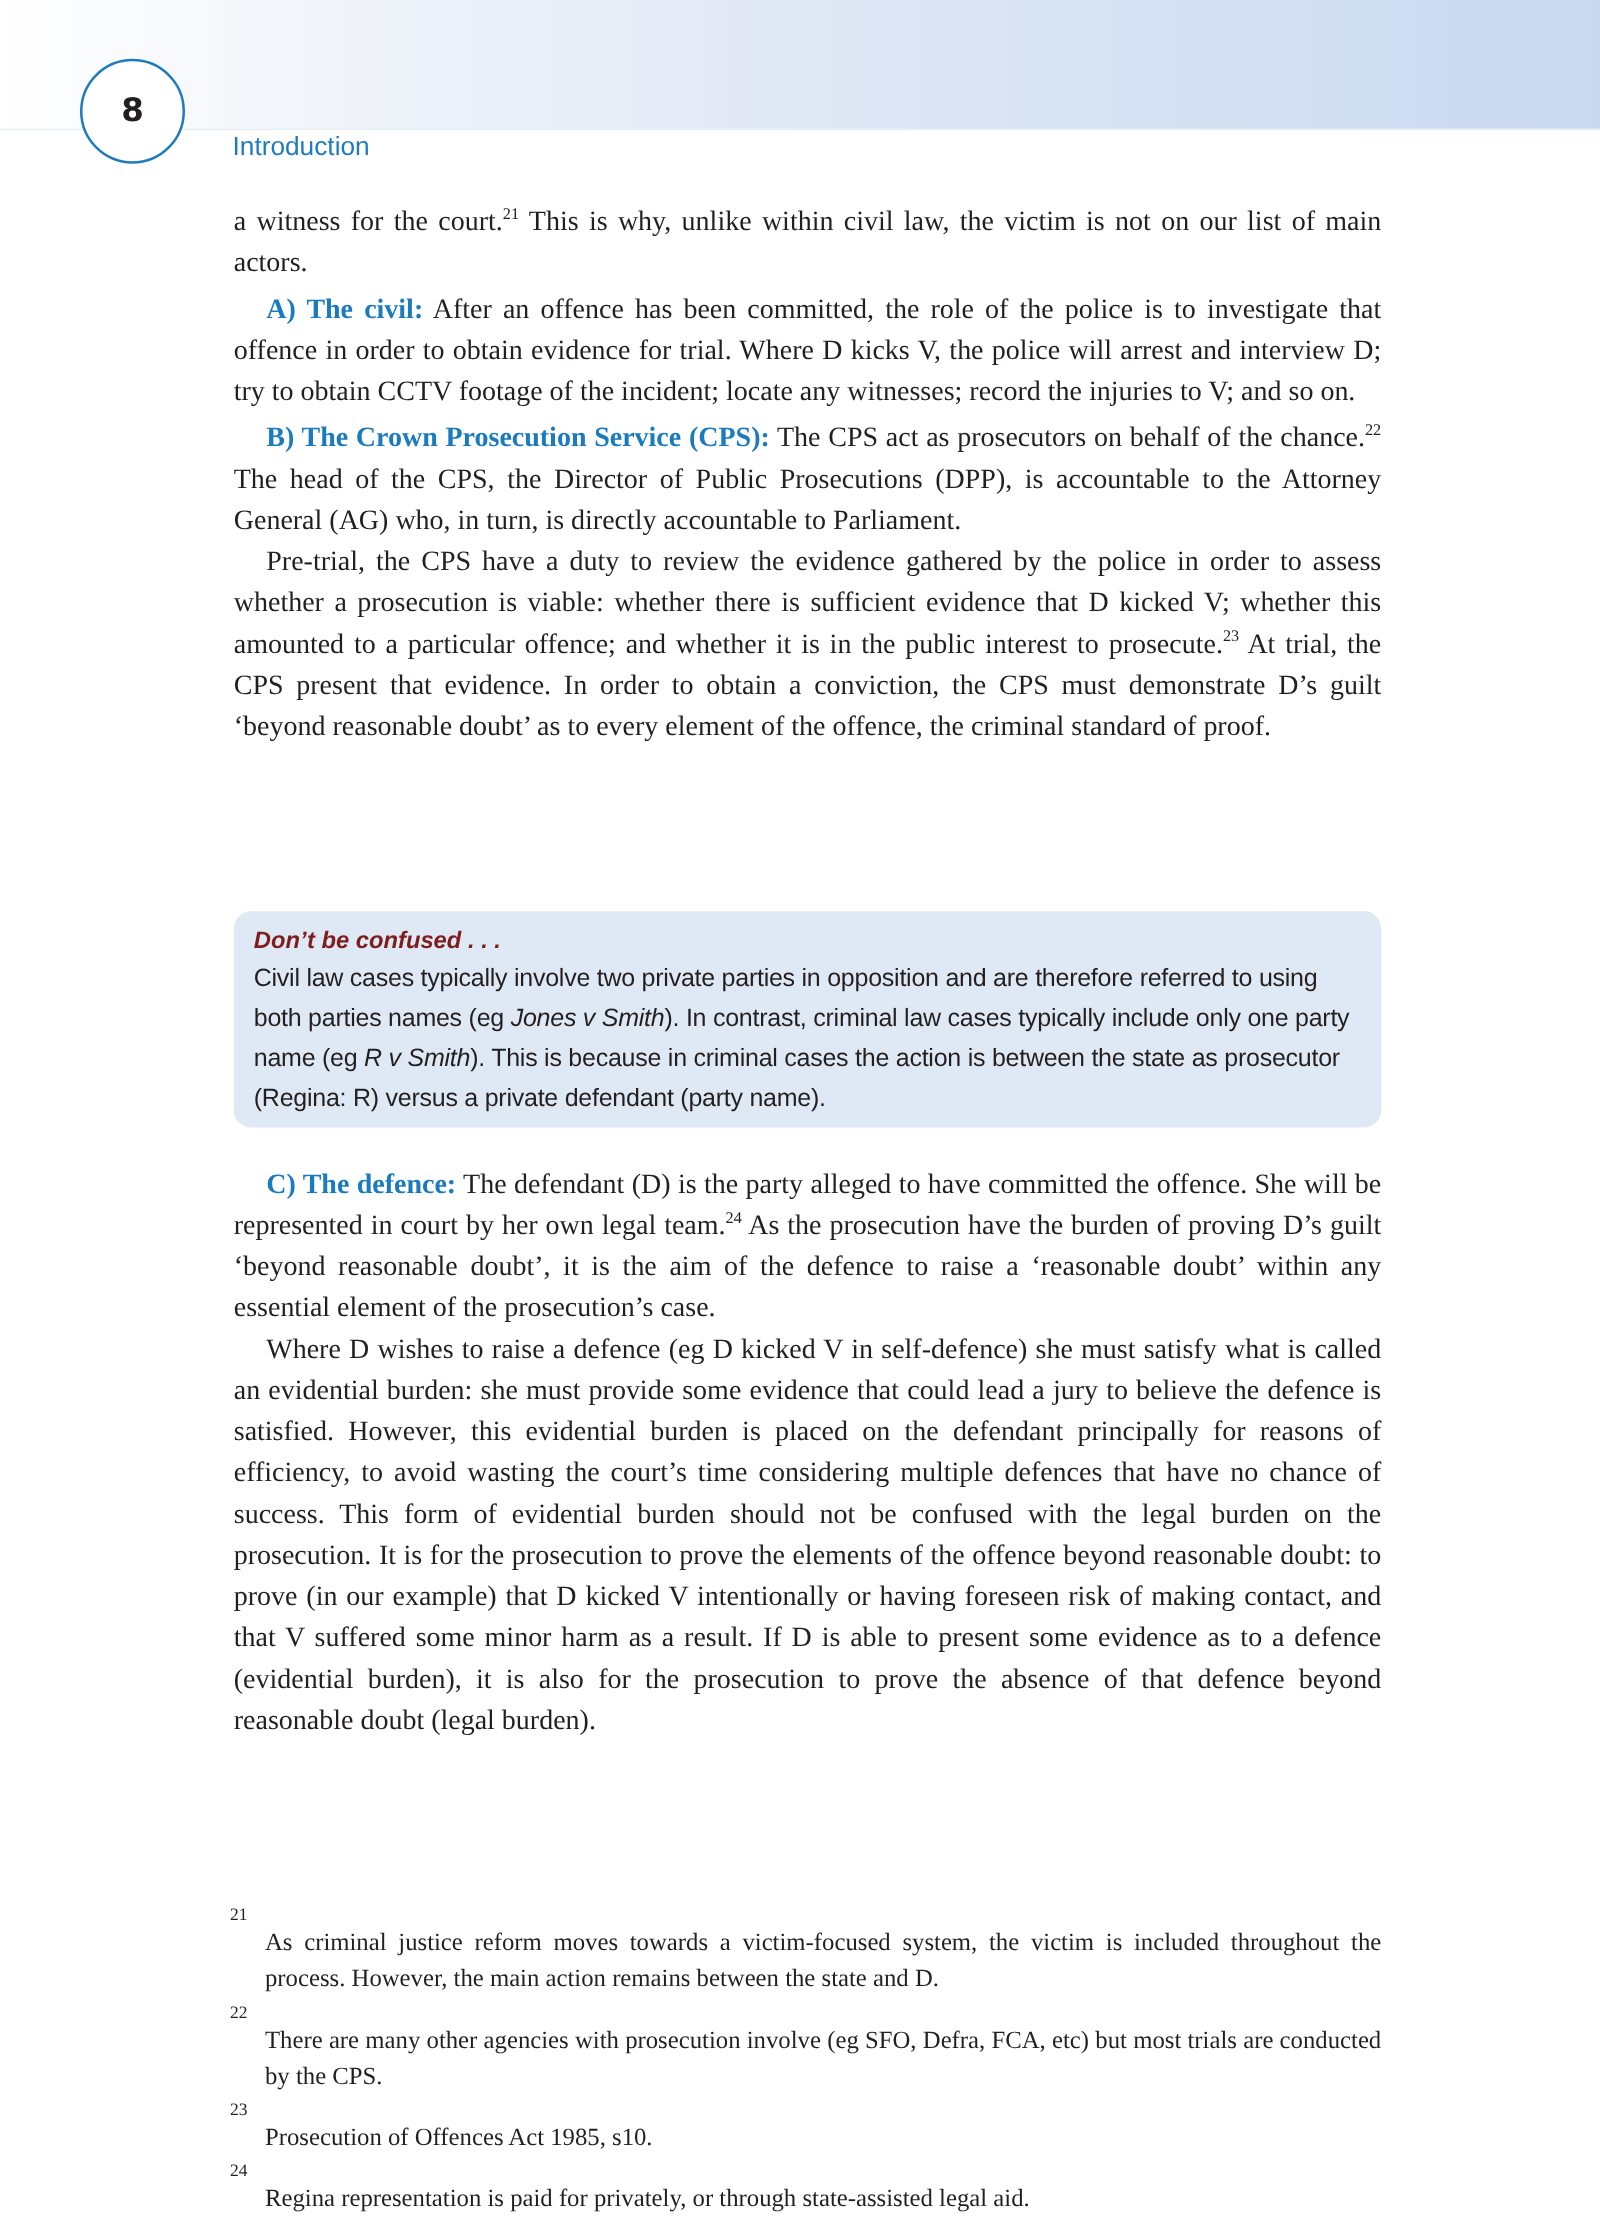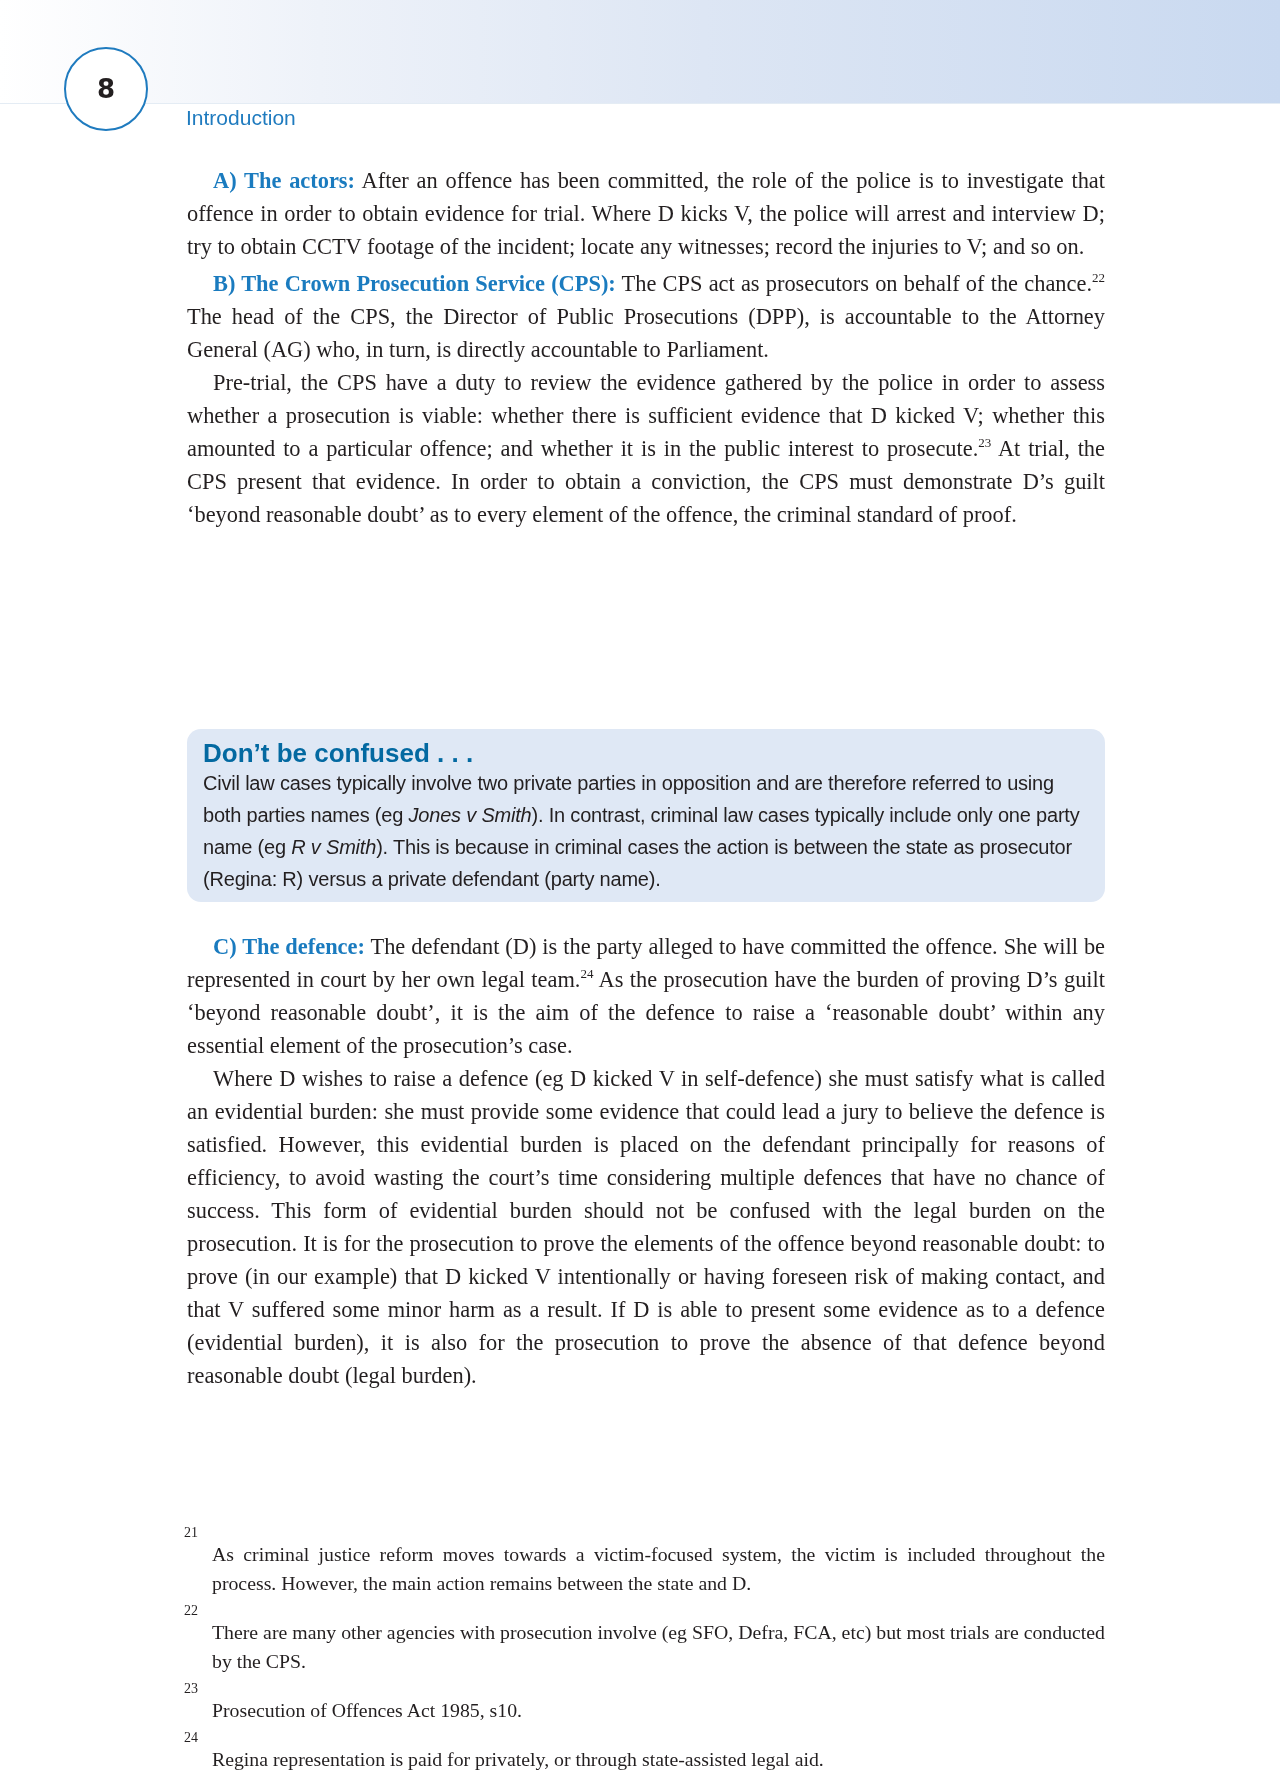--- a/index.html
+++ b/index.html
@@ -15,38 +15,39 @@
     font-size:21px; color:#1f7bbf;margin-top:36px; }
   .body-text { position:absolute; left:187px; width:918px; font-size:22.4px; line-height:33px; text-align:justify; }
   .body-text p { margin:0; }
   .indent { text-indent:26px; }
   .gap { margin-top:4px !important; }
   .h { color:#1a7bbf; font-weight:bold; }
   sup { font-size:13px; line-height:0; vertical-align:9px; }
   .callout { position:absolute; left:187px; top:729px; width:918px; height:173px; background:#dfe8f5;
     border-radius:14px; box-sizing:border-box; padding:10px 16px 0 16px;
     font-family:"Liberation Sans","DejaVu Sans",sans-serif; }
-  .callout-title { font-weight:bold; color:#0369a1; font-size:26px; line-height:28px; margin:0; }
+  .callout-title { font-weight:bold; font-style:italic; color:#7f1d1d; font-size:19px; line-height:28px; margin:0; }
   .callout-body { font-size:20px; line-height:32px; color:#231f20; margin:0; letter-spacing:-0.2px; }
   .footnotes { position:absolute; left:184px; top:1520px; width:921px; font-size:19.8px; line-height:29px; }
   .fn { display:flex; margin:0; }
   .fn-num { width:28px; flex:none; font-size:14px; padding-top:0px; line-height:25px; }
   .fn-text { flex:1; text-align:justify;margin-top:20px; }
 </style>
 </head>
 <body>
 
 <div class="header-band"></div>
 <div class="page-circle">
   <span>8</span>
 </div>
 <div class="running-head">Introduction</div>
 
 <div class="body-text" style="top:160px;">
-  <p class="indent gap"><span class="h">A) The actors:</span><span> After an offence has been committed, the role of the police is to investigate that offence in order to obtain evidence for trial. Where D kicks V, the police will arrest and interview D; try to obtain CCTV footage of the incident; locate any witnesses; record the injuries to V; and so on.</span></p>
+  <p><span>a witness for the court.</span><sup>21</sup><span> This is why, unlike within civil law, the victim is not on our list of main actors.</span></p>
+  <p class="indent gap"><span class="h">A) The civil:</span><span> After an offence has been committed, the role of the police is to investigate that offence in order to obtain evidence for trial. Where D kicks V, the police will arrest and interview D; try to obtain CCTV footage of the incident; locate any witnesses; record the injuries to V; and so on.</span></p>
   <p class="indent gap"><span class="h">B) The Crown Prosecution Service (CPS):</span><span> The CPS act as prosecutors on behalf of the chance.</span><sup>22</sup><span> The head of the CPS, the Director of Public Prosecutions (DPP), is accountable to the Attorney General (AG) who, in turn, is directly accountable to Parliament.</span></p>
   <p class="indent"><span>Pre-trial, the CPS have a duty to review the evidence gathered by the police in order to assess whether a prosecution is viable: whether there is sufficient evidence that D kicked V; whether this amounted to a particular offence; and whether it is in the public interest to prosecute.</span><sup>23</sup><span> At trial, the CPS present that evidence. In order to obtain a conviction, the CPS must demonstrate D’s guilt ‘beyond reasonable doubt’ as to every element of the offence, the criminal standard of proof.</span></p>
 </div>
 
 <div class="callout">
   <p class="callout-title">Don’t be confused . . .</p>
   <p class="callout-body"><span>Civil law cases typically involve two private parties in opposition and are therefore referred to using both parties names (eg </span><i>Jones v Smith</i><span>). In contrast, criminal law cases typically include only one party name (eg </span><i>R v Smith</i><span>). This is because in criminal cases the action is between the state as prosecutor (Regina: R) versus a private defendant (party name).</span></p>
 </div>
 
 <div class="body-text" style="top:930px;">

